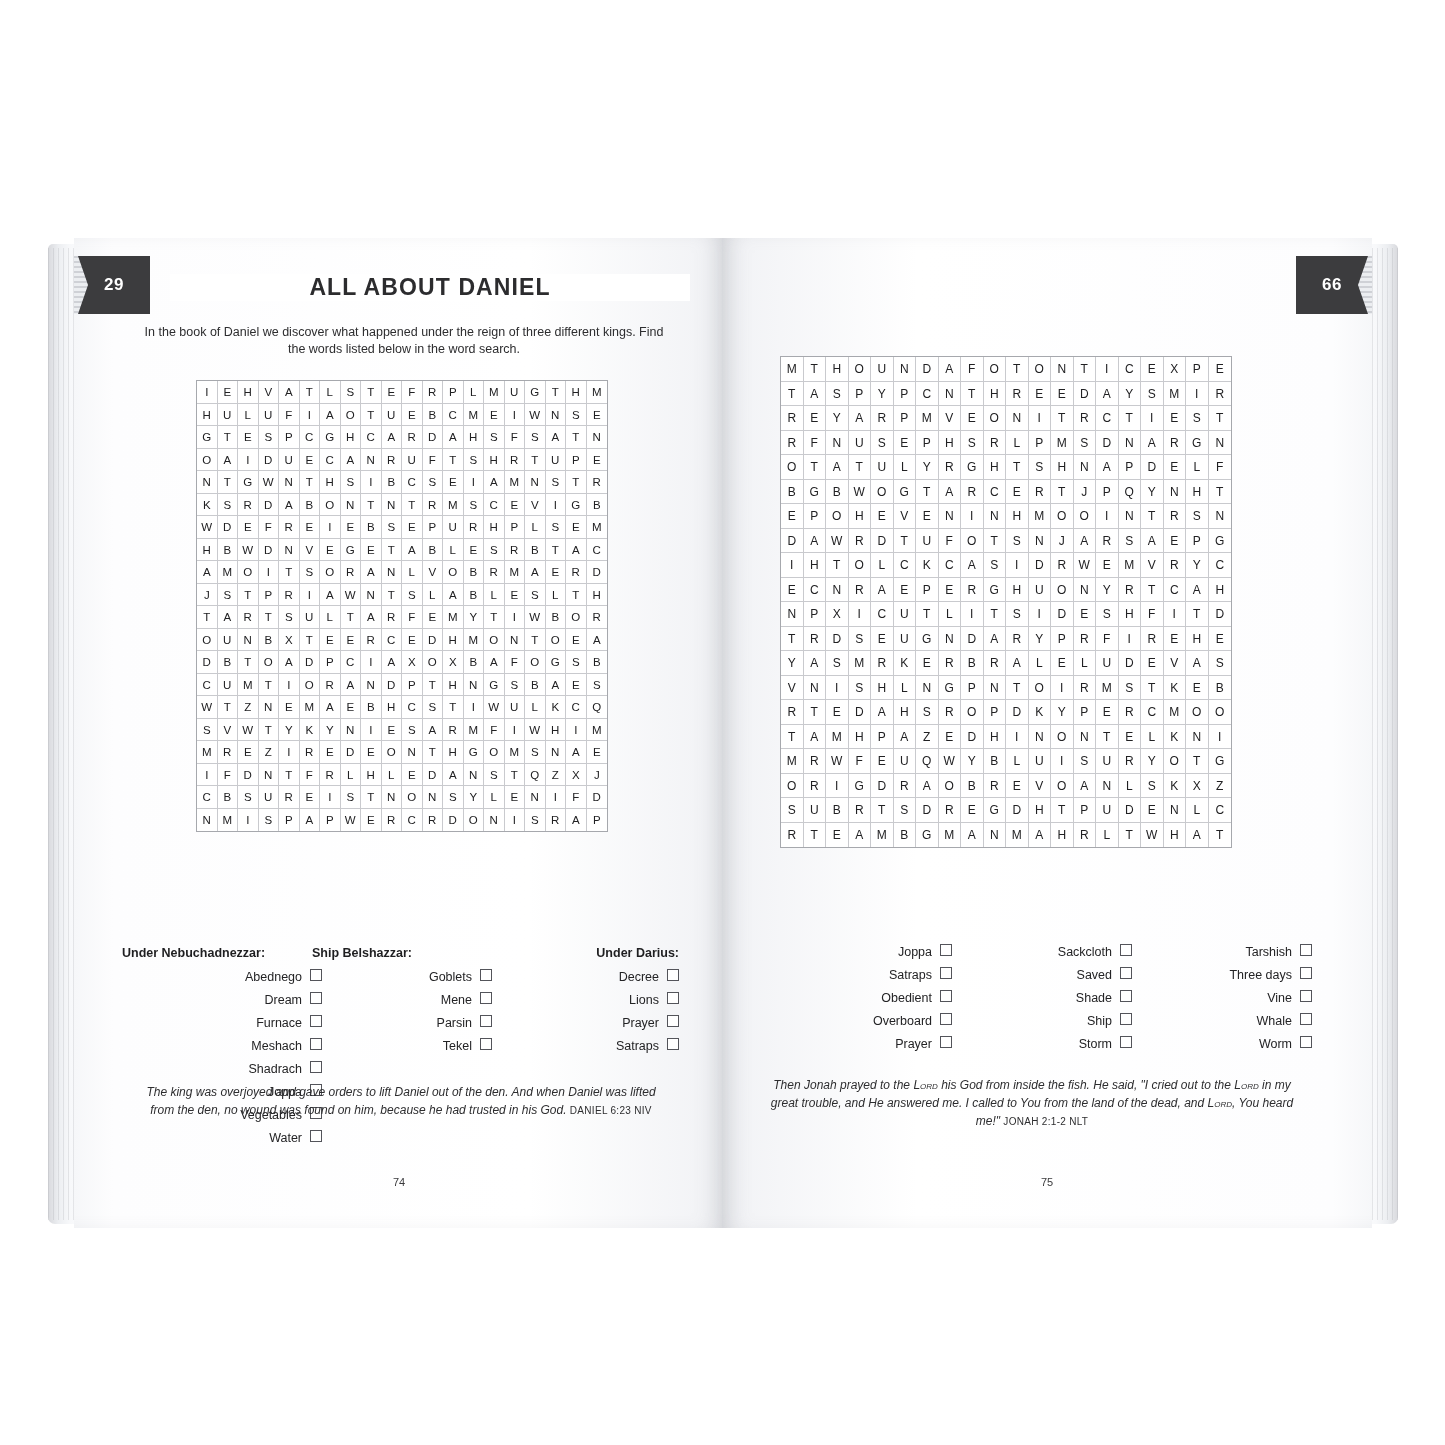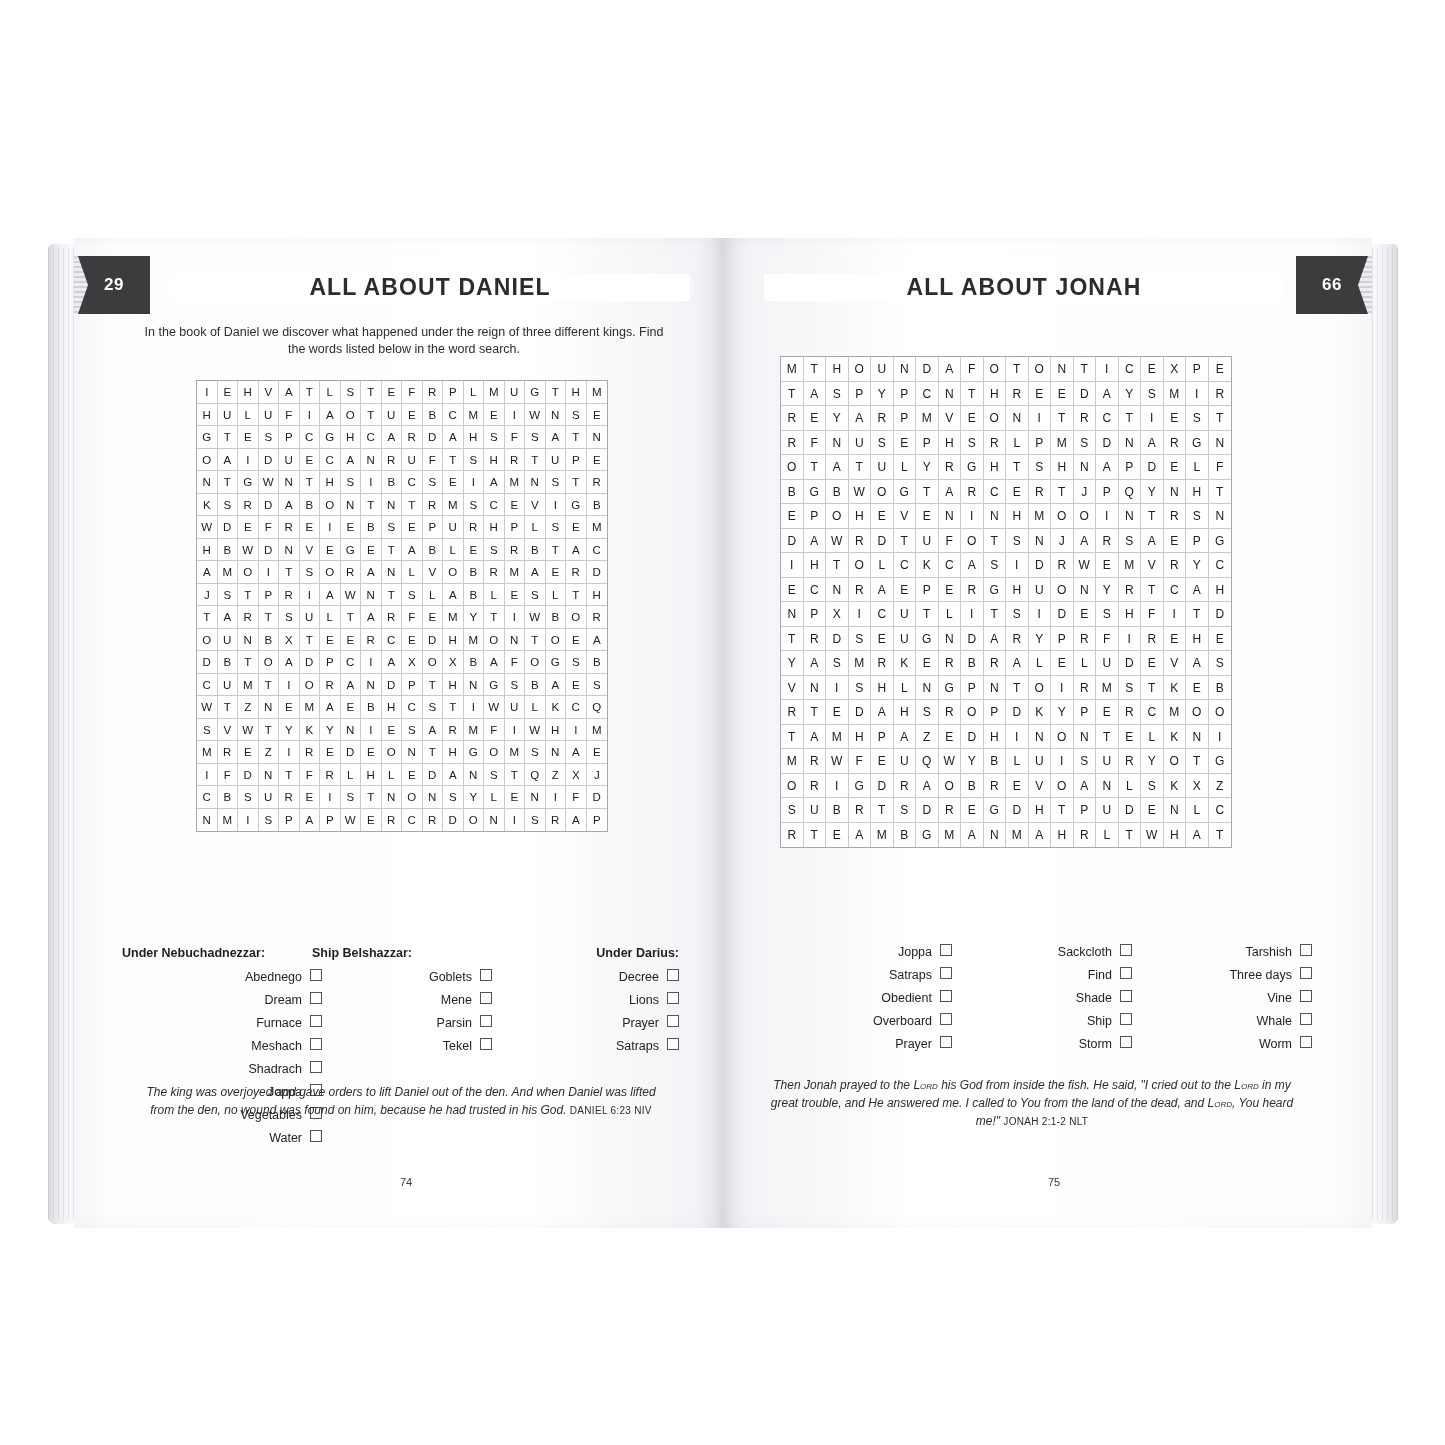--- a/index.html
+++ b/index.html
@@ -202,21 +202,21 @@
     letter-spacing: .3px;
   }
   .verse .sc { font-variant: small-caps; }
 
   .folio {
     position: absolute;
     font-size: 11px;
     color: #3a3a3c;
     text-align: center;
     width: 100%;
-    left: 7px;
+    left: 0;
   }
 </style>
 </head>
 <body>
 
 <div id="stage">
 
   <div class="book">
     <div class="page-edges-left"></div>
     <div class="page-edge-lines-left"></div>
@@ -683,24 +683,20 @@
 
     <div class="gutter"></div>
 
     <div class="page right">
       <div class="page-inner">
         <div class="corner-ribbon" style="right:0px;"></div>
         <div class="corner-tab right">
           <div class="num">66</div>
         </div>
 
-        <div class="head" style="left:42px; width:520px;">
-          <div class="rule" style="left:0; width:520px;"></div>
-          <h1 style="left:0; width:520px; box-sizing:border-box;">ALL ABOUT JONAH</h1>
-        </div>
 
 
         <div class="grid" id="grid-right" style="left: 58px; top: 118px; grid-template-columns: repeat(20, 22.5px); grid-auto-rows: 24.5px;">
             <div class="cell" style="font-size: 12px; line-height: 24.5px;">M</div>
             <div class="cell" style="font-size: 12px; line-height: 24.5px;">T</div>
             <div class="cell" style="font-size: 12px; line-height: 24.5px;">H</div>
             <div class="cell" style="font-size: 12px; line-height: 24.5px;">O</div>
             <div class="cell" style="font-size: 12px; line-height: 24.5px;">U</div>
             <div class="cell" style="font-size: 12px; line-height: 24.5px;">N</div>
             <div class="cell" style="font-size: 12px; line-height: 24.5px;">D</div>
@@ -1104,21 +1100,21 @@
               <div class="wentry"><span>Joppa</span><span class="box"></span></div>
               <div class="wentry"><span>Satraps</span><span class="box"></span></div>
               <div class="wentry"><span>Obedient</span><span class="box"></span></div>
               <div class="wentry"><span>Overboard</span><span class="box"></span></div>
               <div class="wentry"><span>Prayer</span><span class="box"></span></div>
             </div>
         </div>
         <div class="wordcol" style="left:250px; top:706px; width:160px;">
           <div id="wr-2" class="rightalign">
               <div class="wentry"><span>Sackcloth</span><span class="box"></span></div>
-              <div class="wentry"><span>Find</span><span class="box"></span></div>
+              <div class="wentry"><span>Saved</span><span class="box"></span></div>
               <div class="wentry"><span>Shade</span><span class="box"></span></div>
               <div class="wentry"><span>Ship</span><span class="box"></span></div>
               <div class="wentry"><span>Storm</span><span class="box"></span></div>
             </div>
         </div>
         <div class="wordcol" style="left:430px; top:706px; width:160px;">
           <div id="wr-3" class="rightalign">
               <div class="wentry"><span>Tarshish</span><span class="box"></span></div>
               <div class="wentry"><span>Three days</span><span class="box"></span></div>
               <div class="wentry"><span>Vine</span><span class="box"></span></div>

